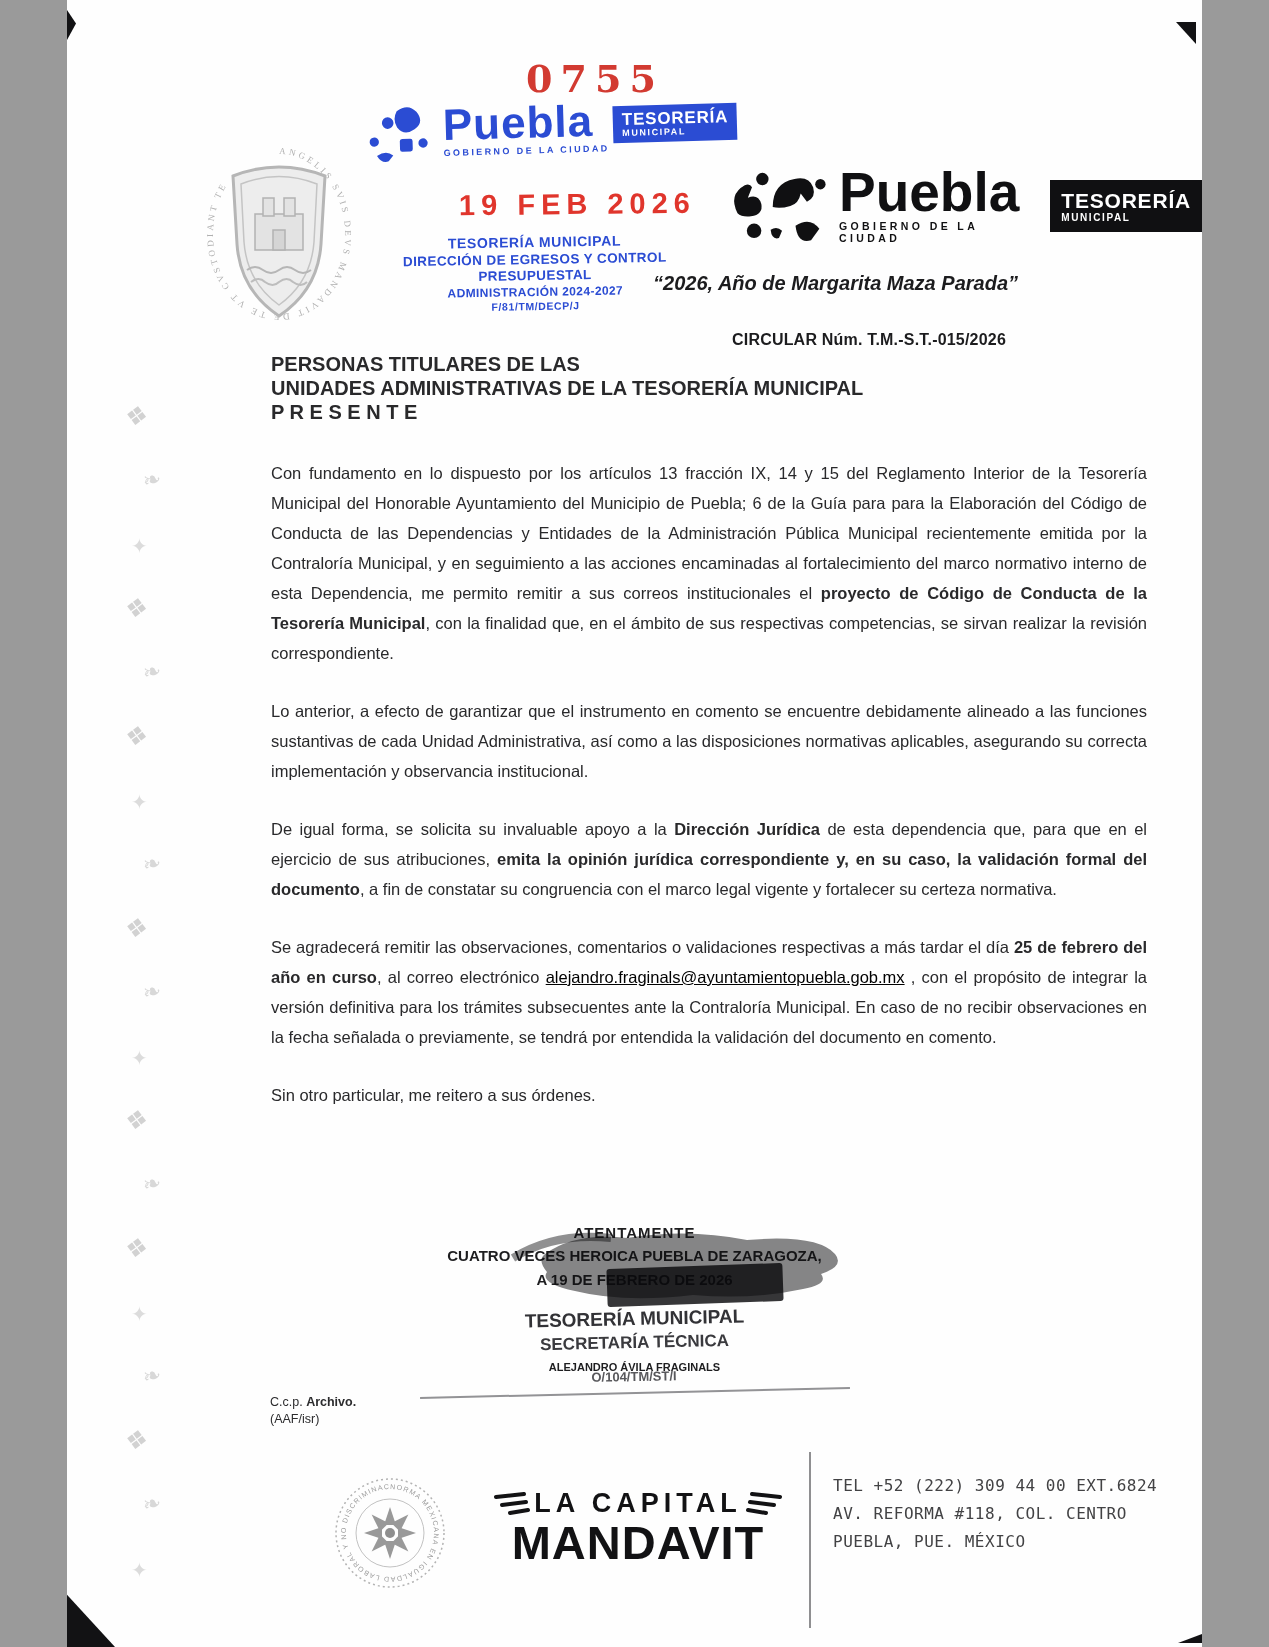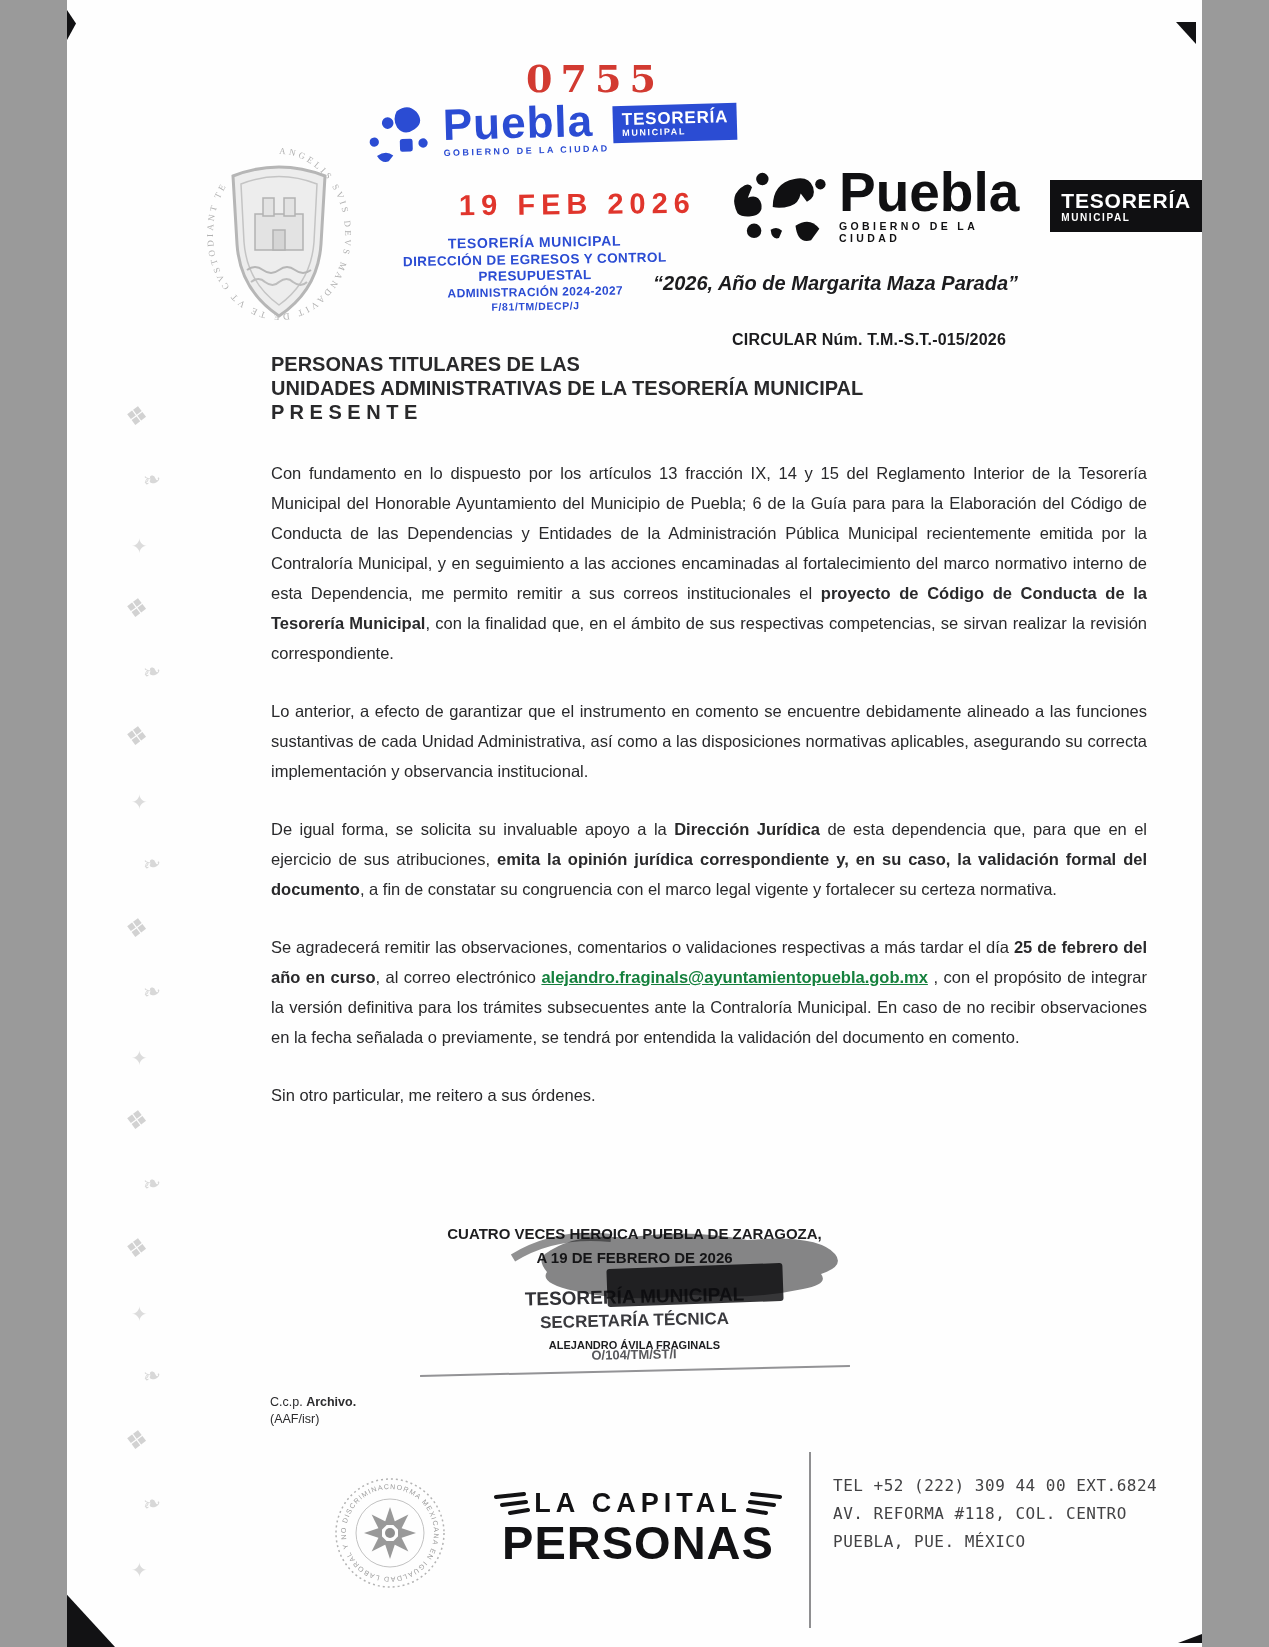--- a/index.html
+++ b/index.html
@@ -56,21 +56,21 @@
   .hl-box-l2{font-size:10px;font-weight:700;letter-spacing:1.6px;}
   .year-legend{position:absolute;right:184px;top:272px;font-size:20px;font-weight:700;font-style:italic;color:#1c1c1e;}
   .circular-num{position:absolute;right:196px;top:307px;font-size:16px;font-weight:700;letter-spacing:.2px;color:#1c1c1e;margin-top:24px;}
 
   
   .letter{position:absolute;left:204px;top:352px;width:876px;font-size:16.5px;line-height:30px;
           text-align:justify;color:#29292b;}
   .addressee{font-weight:700;font-size:20px;line-height:24px;margin:0 0 34px;text-align:left;}
   .para{margin:0 0 28px;}
   .b{font-weight:700;}
-  .email{font-weight:700;color:#15803d;text-decoration:underline;cursor:pointer;}
+  .email{font-weight:400;color:#000000;text-decoration:underline;cursor:pointer;}
 
   
   .signature{position:absolute;left:0;top:1222px;width:100%;text-align:center;font-weight:700;color:#1d1d1f;}
   .sig-l1{font-size:15px;line-height:22px;letter-spacing:1px;}
   .sig-l2{font-size:15px;line-height:24px;}
   .sig-l3{font-size:15px;line-height:24px;}
   .sig-stampwrap{position:relative;margin-top:14px;}
   .sig-stamp1{font-size:19px;line-height:25px;color:#323236;transform:rotate(-1.3deg);}
   .sig-stamp2{font-size:17px;line-height:23px;color:#3a3a3e;transform:rotate(-1.3deg);}
   .sig-namewrap{position:relative;display:inline-block;margin-top:2px;}
@@ -217,20 +217,21 @@
     <p class="para">Lo anterior, a efecto de garantizar que el instrumento en comento se encuentre debidamente alineado a las funciones sustantivas de cada Unidad Administrativa, así como a las disposiciones normativas aplicables, asegurando su correcta implementación y observancia institucional.</p>
 
     <p class="para"><span>De igual forma, se solicita su invaluable apoyo a la </span><span class="b">Dirección Jurídica</span><span> de esta dependencia que, para que en el ejercicio de sus atribuciones, </span><span class="b">emita la opinión jurídica correspondiente y, en su caso, la validación formal del documento</span><span>, a fin de constatar su congruencia con el marco legal vigente y fortalecer su certeza normativa.</span></p>
 
     <p class="para"><span>Se agradecerá remitir las observaciones, comentarios o validaciones respectivas a más tardar el día </span><span class="b">25 de febrero del año en curso</span><span>, al correo electrónico </span><span class="email">alejandro.fraginals@ayuntamientopuebla.gob.mx</span><span> , con el propósito de integrar la versión definitiva para los trámites subsecuentes ante la Contraloría Municipal. En caso de no recibir observaciones en la fecha señalada o previamente, se tendrá por entendida la validación del documento en comento.</span></p>
 
     <p class="para">Sin otro particular, me reitero a sus órdenes.</p>
   </div>
 
   <div class="signature">
+    <div class="sig-l1">ATENTAMENTE</div>
     <div class="sig-l2">CUATRO VECES HEROICA PUEBLA DE ZARAGOZA,</div>
     <div class="sig-l3">A 19 DE FEBRERO DE 2026</div>
     <div class="sig-stampwrap">
       <div class="strike strike-1"></div>
       <div class="sig-stamp1">TESORERÍA MUNICIPAL</div>
       <div class="sig-stamp2">SECRETARÍA TÉCNICA</div>
     </div>
     <div class="sig-namewrap">
       <div class="sig-name">ALEJANDRO ÁVILA FRAGINALS</div>
       <div class="sig-code">O/104/TM/ST/I</div>
@@ -283,21 +284,21 @@
       </svg>
       <span>LA CAPITAL</span>
       <svg width="36" height="24" viewBox="0 0 36 24">
         <g stroke="#121214" stroke-width="4" stroke-linecap="round">
           <line x1="34" y1="5" x2="6" y2="2"></line>
           <line x1="28" y1="13" x2="4" y2="10"></line>
           <line x1="20" y1="21" x2="2" y2="18"></line>
         </g>
       </svg>
     </div>
-    <div class="cap-bottom">PERSONAS</div>
+    <div class="cap-bottom">MANDAVIT</div>
   </div>
 
   <div class="foot-div"></div>
 
   <div class="address">
     <div>TEL +52 (222) 309 44 00 EXT.6824</div>
     <div>AV. REFORMA #118, COL. CENTRO</div>
     <div>PUEBLA, PUE. MÉXICO</div>
   </div>
 

